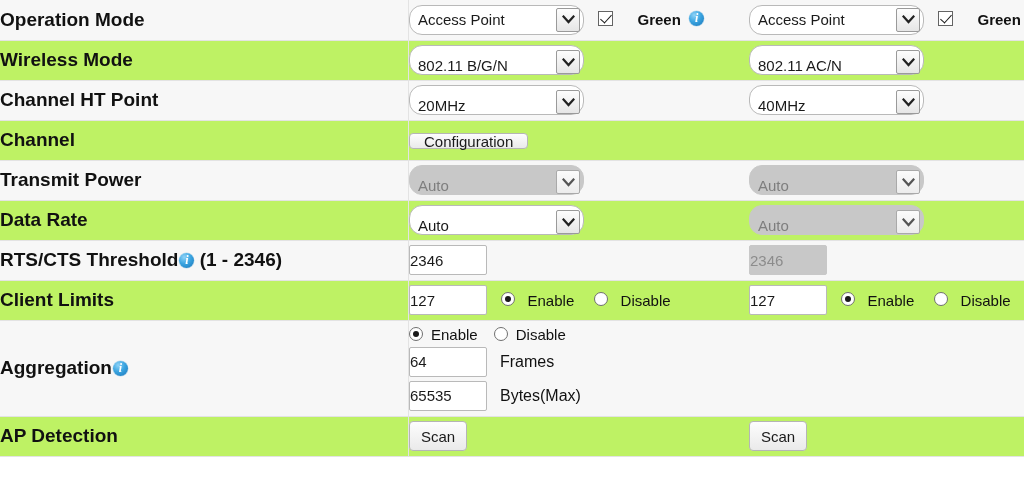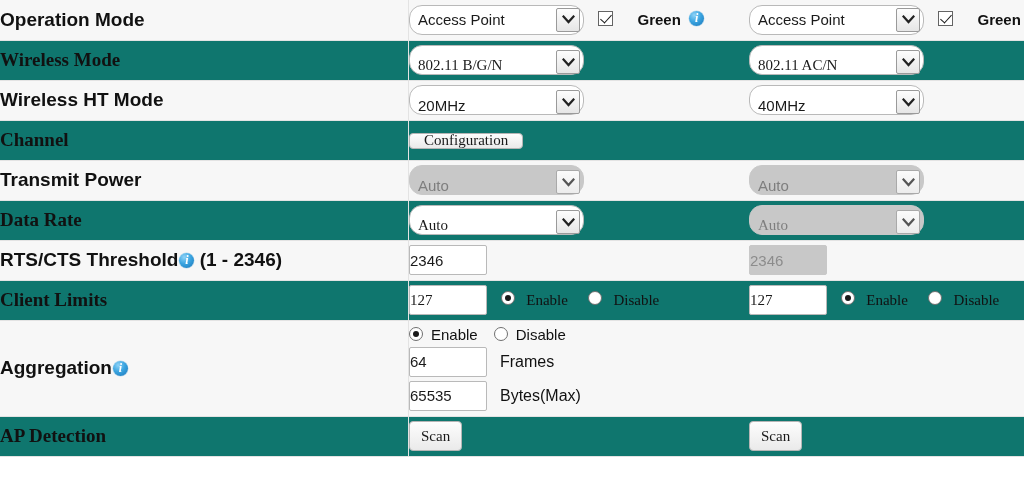--- a/index.html
+++ b/index.html
@@ -62,21 +62,21 @@
     width: 1024px;
     table-layout: fixed;
   }
   table.settings tr { height: 40px; }
   table.settings td {
     border-bottom: 1px solid #e3e3e3;
     padding: 0;
     vertical-align: middle;
   }
   tr.alt td { background: #f7f7f7; }
-  tr.plain td { background: #0f766e; font-family: Liberation Serif, serif; }
+  tr.plain td { background: #bef264; }
 
   td.label-cell {
     width: 408px;
     padding-left: 8px;
     font-weight: bold;
     font-size: 19px;
     color: #111111;
     border-right: 1px solid #e3e3e3;
     white-space: nowrap;
   }
@@ -320,21 +320,21 @@
             <span class="arrow-box">
               <svg width="13" height="9" viewBox="0 0 13 9">
                   <path d="M1.5 1.5 L6.5 7 L11.5 1.5" stroke="#222" stroke-width="2.2" fill="none" stroke-linecap="square"></path>
                 </svg>
             </span>
           </span>
         </td>
       </tr>
 
       <tr class="alt">
-        <td class="label-cell">Wireless HT Mode</td>
+        <td class="label-cell">Channel HT Point</td>
         <td class="ctrl-24">
           <span class="sel w-med">
             <span class="sel-text">20MHz</span>
             <span class="arrow-box">
               <svg width="13" height="9" viewBox="0 0 13 9">
                   <path d="M1.5 1.5 L6.5 7 L11.5 1.5" stroke="#222" stroke-width="2.2" fill="none" stroke-linecap="square"></path>
                 </svg>
             </span>
           </span>
         </td>

